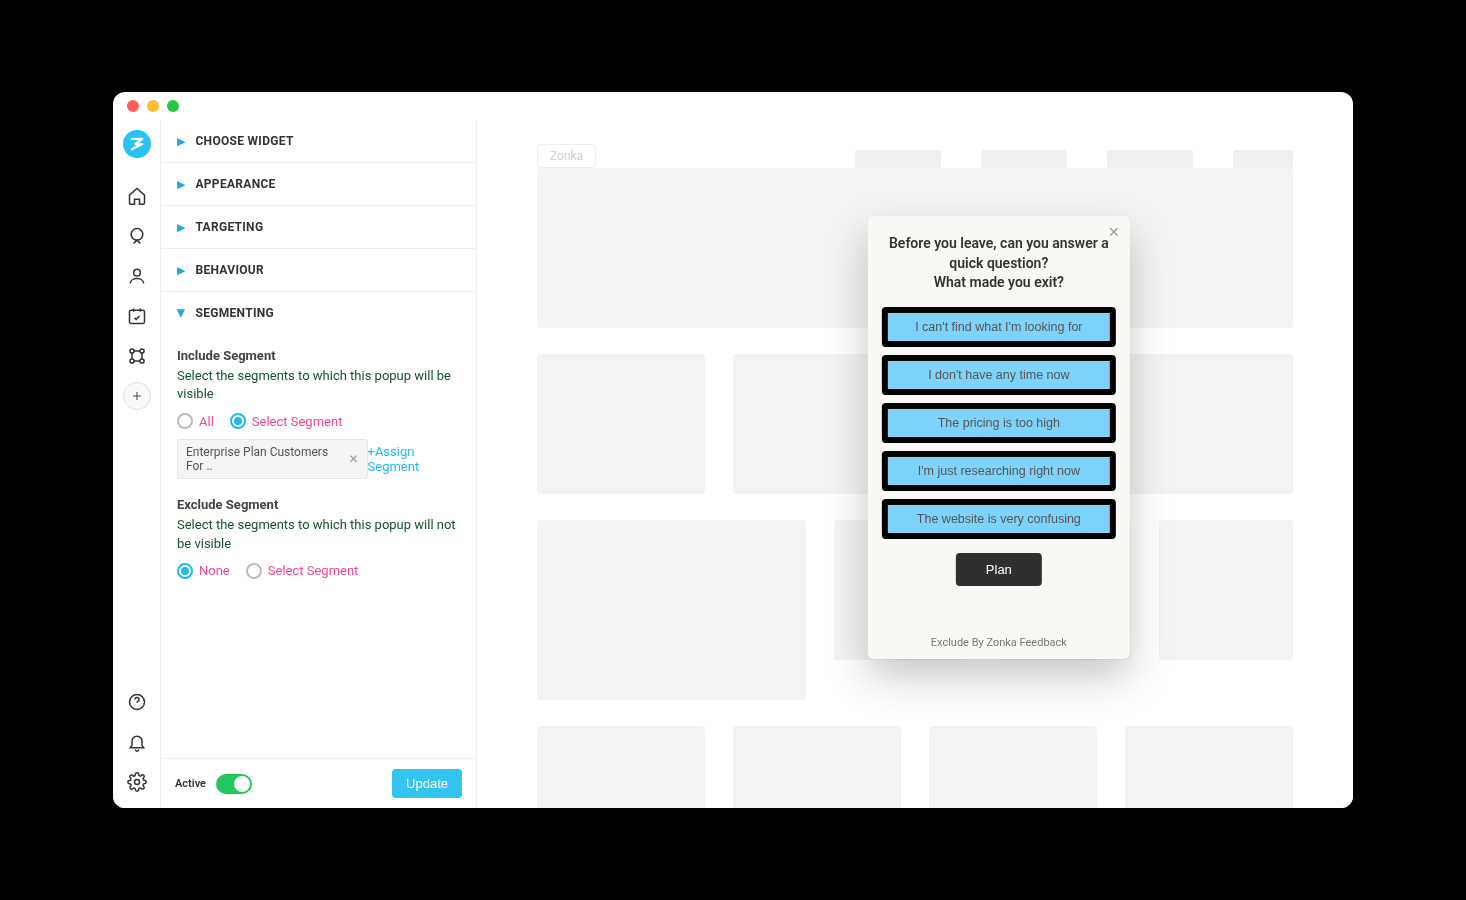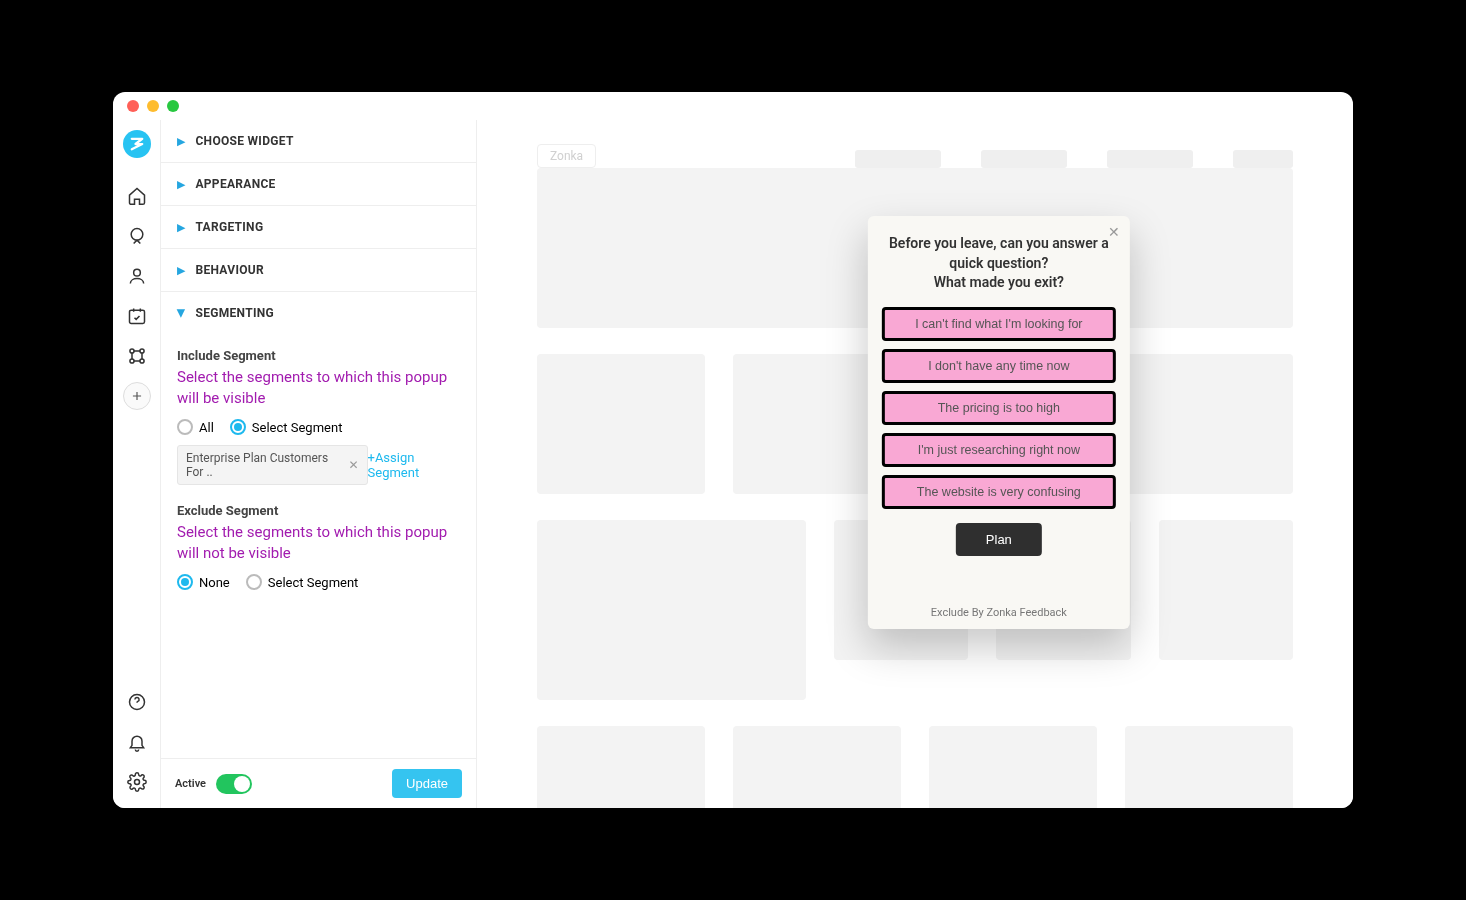--- a/index.html
+++ b/index.html
@@ -139,29 +139,29 @@
     padding: 8px 16px 24px 16px;
   }
   .section-heading {
     font-weight: 700;
     font-size: 13px;
     margin-top: 6px;
     margin-bottom: 4px;
     color: #444;
   }
   .section-desc {
-    font-size: 15px;
-    color: #a21caf;
+    font-size: 13px;
+    color: #14532d;
     margin-bottom: 10px;
     line-height: 1.4;
   }
   .radio-row { display:flex; align-items:center; gap:16px; margin-bottom:10px; }
   .radio {
     display:flex; align-items:center; gap:6px; cursor:pointer;
-    font-size:13px; color:#000000;
+    font-size:13px; color:#ec4899;
   }
   .radio .circle {
     width:16px; height:16px; border-radius:50%;
     border:2px solid #bbb; display:flex; align-items:center; justify-content:center;
   }
   .radio.selected .circle { border-color:#1eb9ee; }
   .radio.selected .circle::after {
     content:""; width:8px; height:8px; border-radius:50%; background:#1eb9ee;
   }
   .chip-row { display:flex; align-items:center; margin-bottom:18px; }
@@ -232,21 +232,21 @@
   }
   .survey-popup .close-x {
     position:absolute; top:8px; right:10px; color:#999; cursor:pointer; font-size:14px;
   }
   .survey-popup .q-text {
     font-size:14px; font-weight:600; color:#333; line-height:1.4;
     margin-bottom:14px; padding:0 4px;
   }
   .answer {
     display:block; width:100%;
-    background:#f9a8d4; border:3px solid #000000; border-radius:4px;
+    background:#7dd3fc; border:6px solid #000000; border-radius:4px;
     padding:7px 10px; margin-bottom:8px;
     font-size:12.5px; color:#555; cursor:pointer;
   }
   .done-btn {
     background:#2f2f2f; color:#fff; border:none; border-radius:4px;
     padding:9px 30px; font-size:13px; margin-top:6px; cursor:pointer;
   }
   .powered {
     margin-top:50px; font-size:11px; color:#777;
   }

